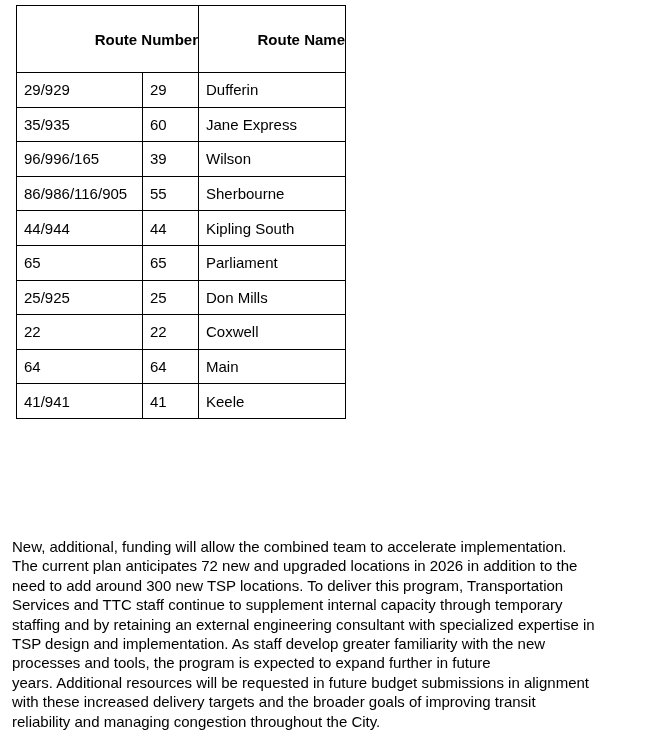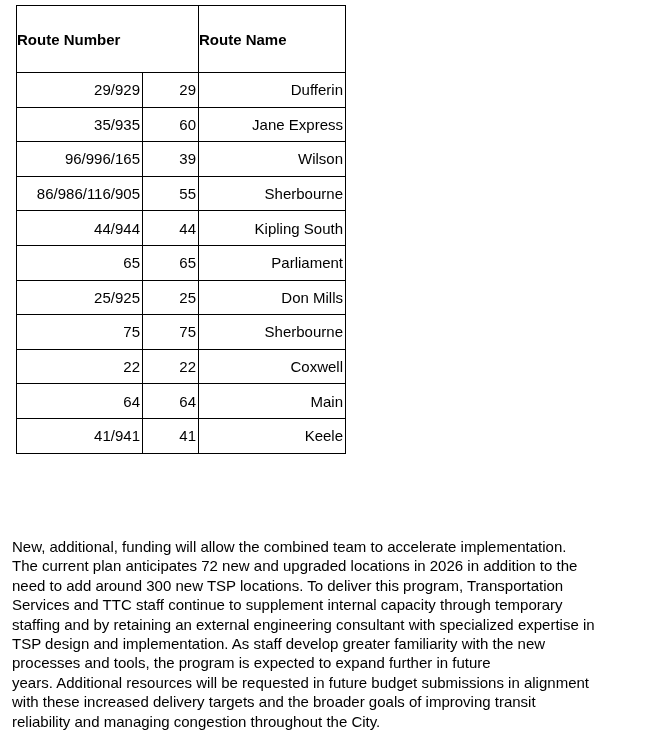--- a/index.html
+++ b/index.html
@@ -28,27 +28,26 @@
   .route-table th,
   .route-table td {
     border: 1px solid #000000;
     font-size: 15px;
     vertical-align: middle;
     overflow: hidden;
     white-space: nowrap;
   }
   .route-table th {
     font-weight: bold;
-    text-align: left;
+    text-align: right;
     height: 66px;
     padding: 0;
   }
   .route-table td {
     padding: 0 2px 0 7px;
-    text-align: right;
   }
   .route-table tbody tr {
     height: 34.6px;
   }
   .body-text {
     position: absolute;
     left: 12px;
     top: 537px;
     width: 659px;
     font-size: 15px;
@@ -101,25 +100,20 @@
         <td>65</td>
         <td>65</td>
         <td>Parliament</td>
       </tr>
       <tr>
         <td>25/925</td>
         <td>25</td>
         <td>Don Mills</td>
       </tr>
       <tr>
-        <td>75</td>
-        <td>75</td>
-        <td>Sherbourne</td>
-      </tr>
-      <tr>
         <td>22</td>
         <td>22</td>
         <td>Coxwell</td>
       </tr>
       <tr>
         <td>64</td>
         <td>64</td>
         <td>Main</td>
       </tr>
       <tr>

